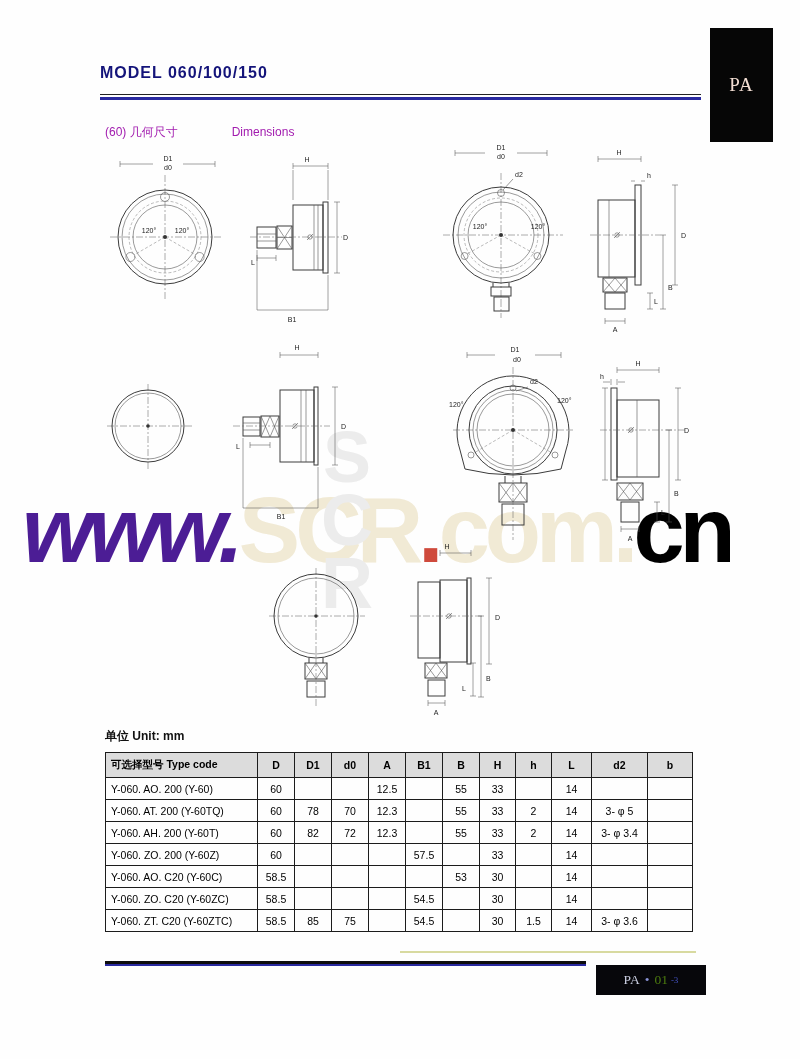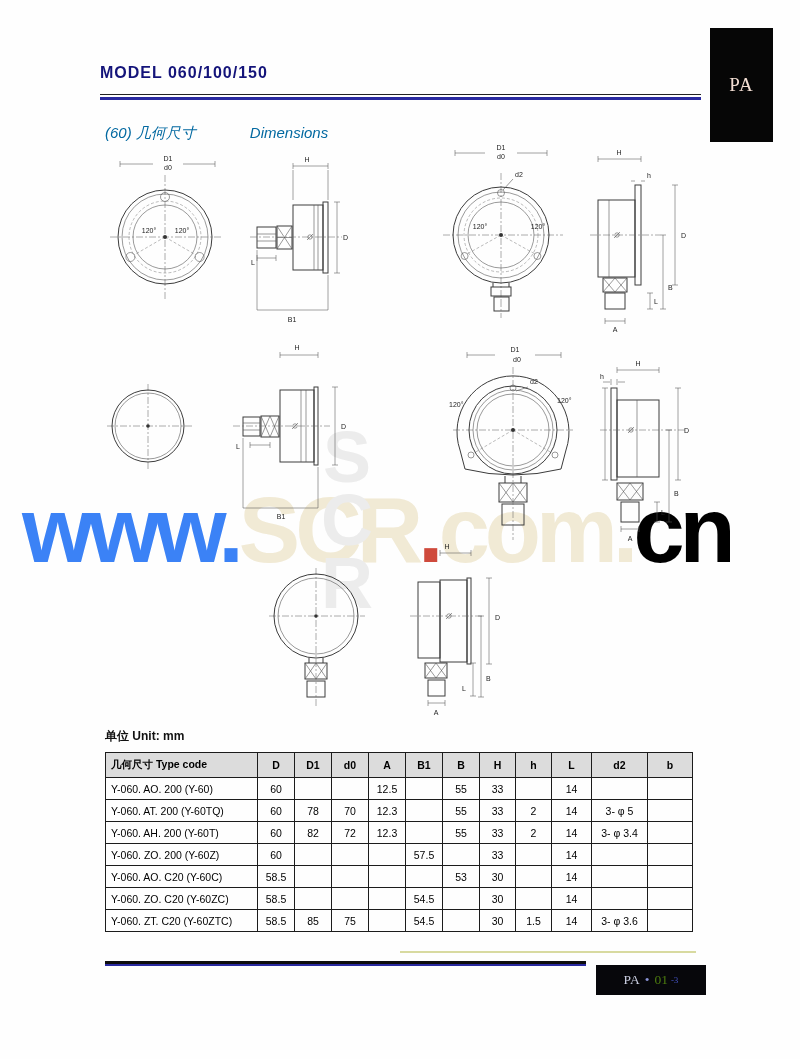--- a/index.html
+++ b/index.html
@@ -14,21 +14,21 @@
         font-size:72px;font-weight:bold;color:#ececec;line-height:63px;}
 
   
   .pa-tab{position:absolute;left:710px;top:28px;width:63px;height:114px;background:#060606;
           color:#f2ddd2;font-family:"Liberation Serif",serif;font-size:19px;letter-spacing:1px;
           display:flex;align-items:center;justify-content:center;z-index:3;}
   .title{position:absolute;left:100px;top:64px;width:600px;font-size:16px;
          font-weight:bold;color:#14147a;letter-spacing:1px;z-index:2;}
   .rule-a{position:absolute;left:100px;top:94px;width:601px;height:1px;background:#222;z-index:2;}
   .rule-b{position:absolute;left:100px;top:97px;width:601px;height:3px;background:#2a2aa0;z-index:2;}
-  .section-heading{position:absolute;left:105px;top:124px;font-size:15px;color:#0369a1;z-index:2;font-style:italic;}
+  .section-heading{position:absolute;left:105px;top:124px;font-size:12px;color:#a21caf;z-index:2;}
   .section-heading .en{margin-left:54px;}
 
   
   svg.diagram{position:absolute;z-index:1;}
   svg.diagram .dln{stroke:#3c3c3c;stroke-width:1;fill:none;}
   svg.diagram .thin{stroke:#555;stroke-width:.6;fill:none;}
   svg.diagram .dash{stroke:#666;stroke-width:.55;fill:none;stroke-dasharray:7 2 2 2;}
   svg.diagram .ddot{stroke:#777;stroke-width:.5;fill:none;stroke-dasharray:3 2;}
   svg.diagram .dim{stroke:#555;stroke-width:.55;fill:none;}
   svg.diagram text{font-size:7px;fill:#222;font-family:"Liberation Sans",sans-serif;}
@@ -53,21 +53,21 @@
               display:flex;align-items:center;justify-content:center;gap:5px;}
   .footer-box .dot{color:#8a93d6;}
   .footer-box .num{color:#4d7c0f;}
   .footer-box .suffix{color:#4553c4;font-size:9px;margin-left:-2px;}
 </style>
 </head>
 <body>
 
 <div class="page">
 
-  <div class="wm-h"><span style="color: #3b82f6;">www.</span><span style="color: rgb(241, 234, 213);">SCR</span><span style="color: rgb(207, 74, 60);">.</span><span style="color: rgb(241, 234, 213);">com</span><span style="color: rgb(241, 234, 213);">.</span><span style="color: #000000;">cn</span></div>
+  <div class="wm-h"><span style="color: #4c1d95; font-style: italic;">www.</span><span style="color: rgb(241, 234, 213);">SCR</span><span style="color: rgb(207, 74, 60);">.</span><span style="color: rgb(241, 234, 213);">com</span><span style="color: rgb(241, 234, 213);">.</span><span style="color: #000000;">cn</span></div>
   <div class="wm-v">
       <div>S</div>
       <div>C</div>
       <div>R</div>
     </div>
 
   <div class="pa-tab">
     <span>PA</span>
   </div>
   <div class="title">MODEL  060/100/150</div>
@@ -276,21 +276,21 @@
         <col style="width: 37px;">
         <col style="width: 37px;">
         <col style="width: 36px;">
         <col style="width: 36px;">
         <col style="width: 40px;">
         <col style="width: 56px;">
         <col style="width: 45px;">
       </colgroup>
     <thead>
         <tr>
-          <th class="tc">几何尺寸 Type code</th>
+          <th class="tc">可选择型号 Type code</th>
           <th>D</th>
           <th>D1</th>
           <th>d0</th>
           <th>A</th>
           <th>B1</th>
           <th>B</th>
           <th>H</th>
           <th>h</th>
           <th>L</th>
           <th>d2</th>

